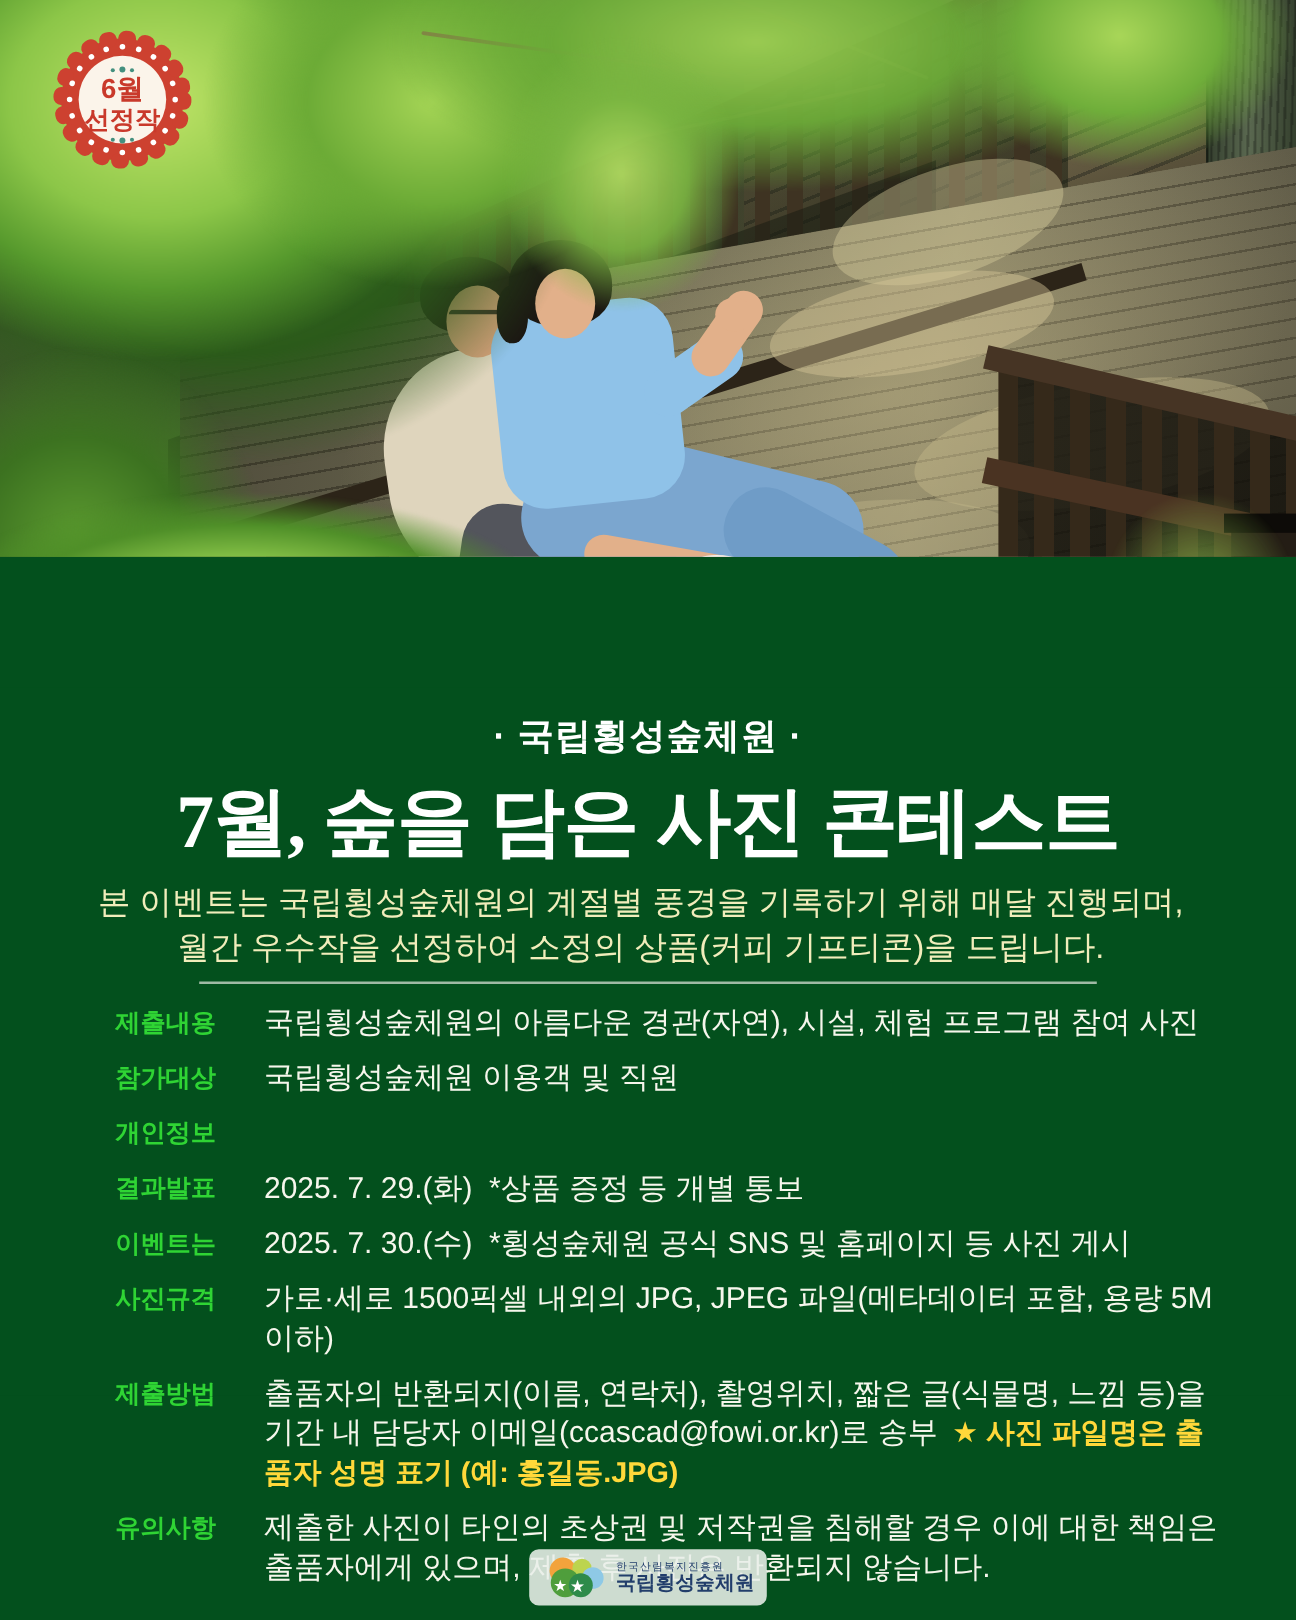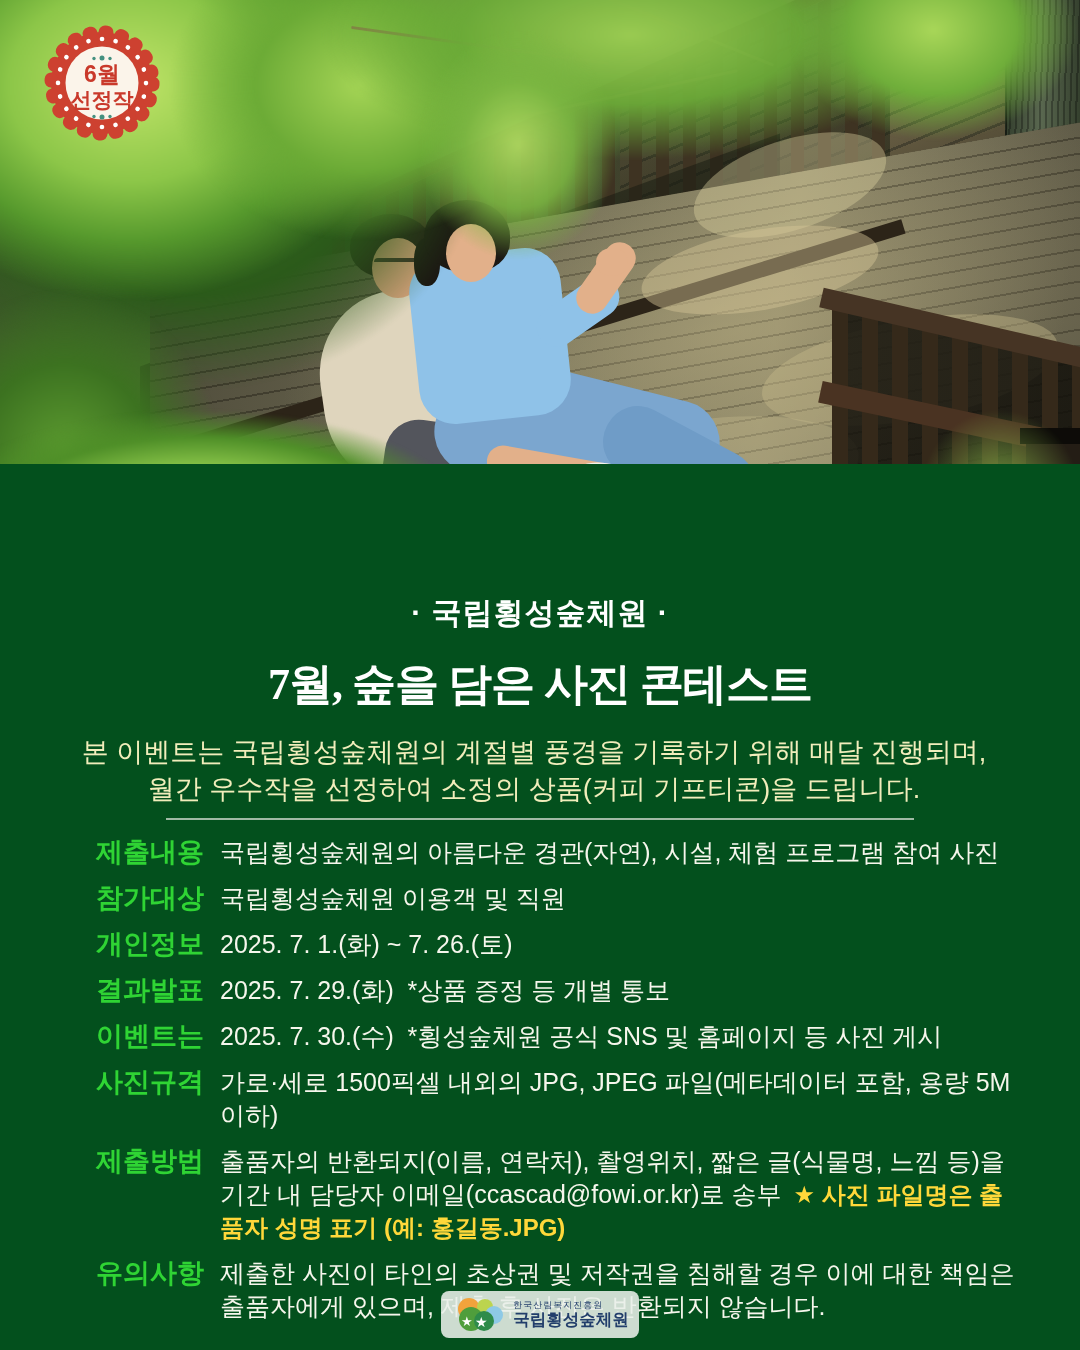--- a/index.html
+++ b/index.html
@@ -99,28 +99,28 @@
   .twig1{left:350px;top:44px;width:260px;transform:rotate(8deg);}
   .twig2{left:520px;top:92px;width:220px;transform:rotate(-12deg);}
   .twig3{left:600px;top:30px;width:180px;transform:rotate(22deg);}
 
   .badge{left:40px;top:21px;width:124px;height:124px;}
   .badge svg text{font-family:"Liberation Sans",sans-serif;font-weight:800;}
 
   
   .content{position:absolute;left:0;top:573px;width:1080px;height:590px;background:#03501d;color:#f6f6ec;}
   .org-label{margin-top:20px;text-align:center;font-size:30px;font-weight:700;color:#ffffff;letter-spacing:1px;}
-  .title{margin:14px 0 0 0;text-align:center;font-size:44px;line-height:74px;font-weight:800;color:#ffffff;
+  .title{margin:14px 0 0 0;text-align:center;font-size:63px;line-height:74px;font-weight:800;color:#ffffff;
          font-family:"Liberation Serif","DejaVu Serif",serif;letter-spacing:-1px;}
   .intro{margin:12px 12px 0 0;text-align:center;font-size:27px;line-height:37px;color:#f1edbb;}
   .divider{margin:10px auto 0 auto;width:748px;border:none;border-top:2px solid rgba(214,222,211,.75);}
   .rows{margin-top:16px;padding-left:96px;padding-right:64px;}
   .row{display:flex;gap:16px;margin-bottom:13px;line-height:33px;}
   .row.gap-top{margin-top:9px;}
-  .row-label{flex:0 0 108px;font-size:27px;font-weight:700;color:#2fd434;}
+  .row-label{flex:0 0 108px;font-size:21px;font-weight:700;color:#2fd434;}
   .row-value{flex:1;font-size:25px;color:#f6f6ec;}
   .hl{margin-left:12px;color:#ffd83a;font-weight:700;font-size:24px;}
   .hl:empty{display:none;}
 
   .footer-band{position:absolute;left:441px;top:718px;width:198px;height:47px;border-radius:8px;
     background:rgba(233,239,233,.88);display:flex;align-items:center;justify-content:center;gap:6px;}
   .footer-text{display:flex;flex-direction:column;line-height:1.05;color:#223e6b;}
   .footer-small{font-size:9px;letter-spacing:1px;}
   .footer-large{font-size:16.5px;font-weight:800;}
 </style>
@@ -222,21 +222,20 @@
       <div class="row">
         <div class="row-label">제출내용</div>
         <div class="row-value">국립횡성숲체원의 아름다운 경관(자연), 시설, 체험 프로그램 참여 사진</div>
       </div>
       <div class="row">
         <div class="row-label">참가대상</div>
         <div class="row-value">국립횡성숲체원 이용객 및 직원</div>
       </div>
       <div class="row">
         <div class="row-label">개인정보</div>
-        <div class="row-value">2025. 7. 1.(화) ~ 7. 26.(토)</div>
       </div>
       <div class="row">
         <div class="row-label">결과발표</div>
         <div class="row-value">2025. 7. 29.(화)&nbsp; *상품 증정 등 개별 통보</div>
       </div>
       <div class="row">
         <div class="row-label">이벤트는</div>
         <div class="row-value">2025. 7. 30.(수)&nbsp; *횡성숲체원 공식 SNS 및 홈페이지 등 사진 게시</div>
       </div>
       <div class="row gap-top">

